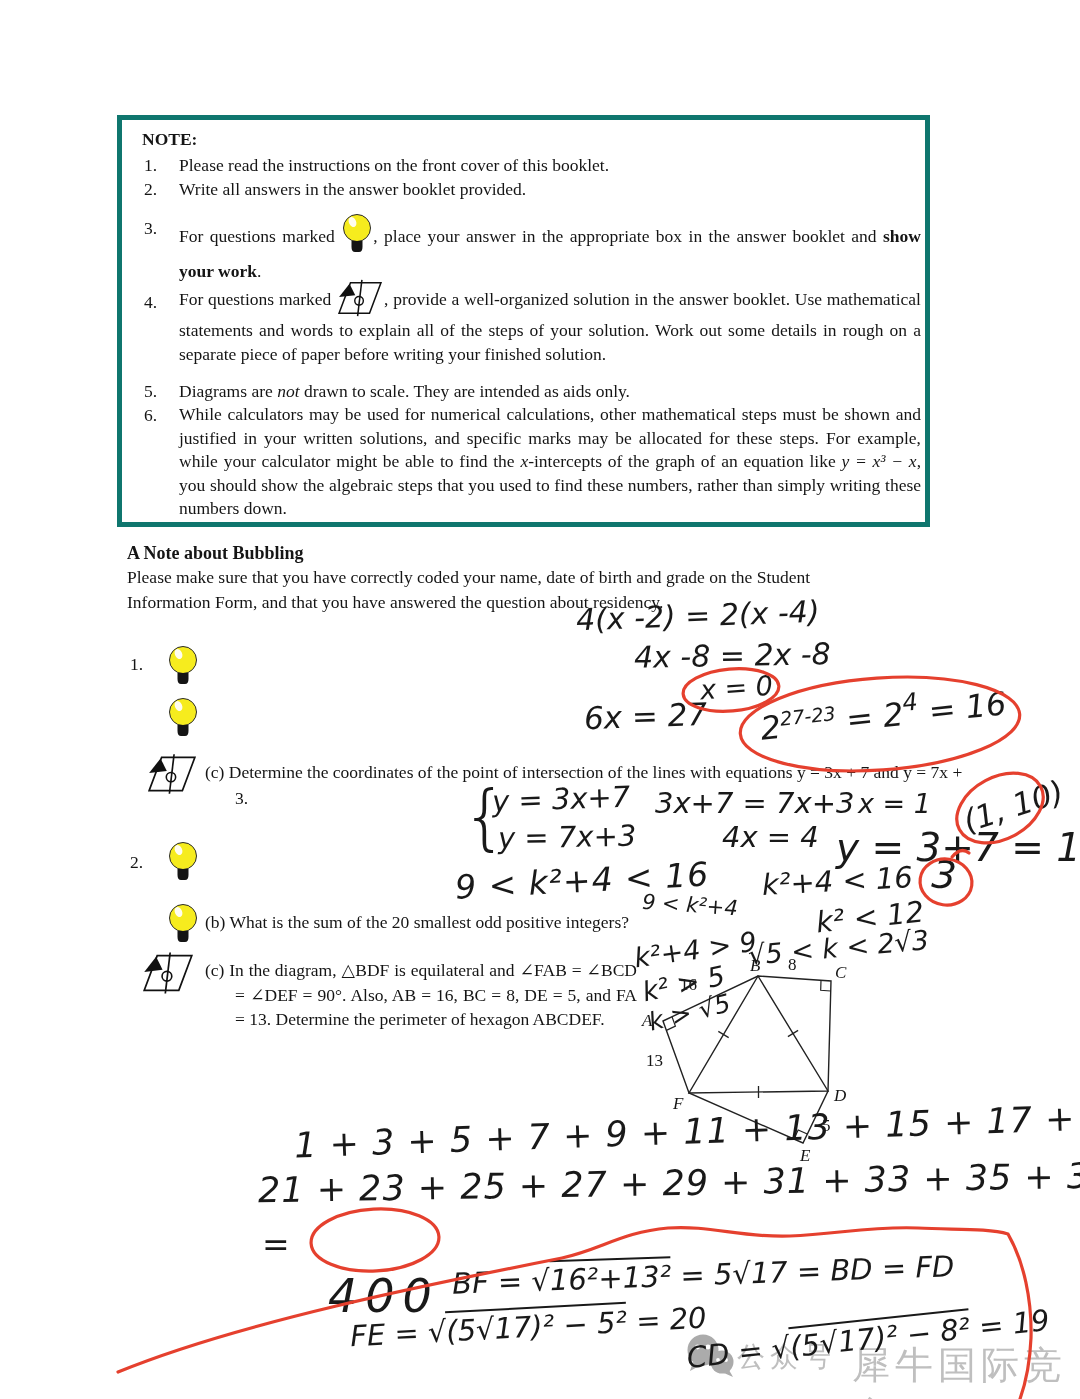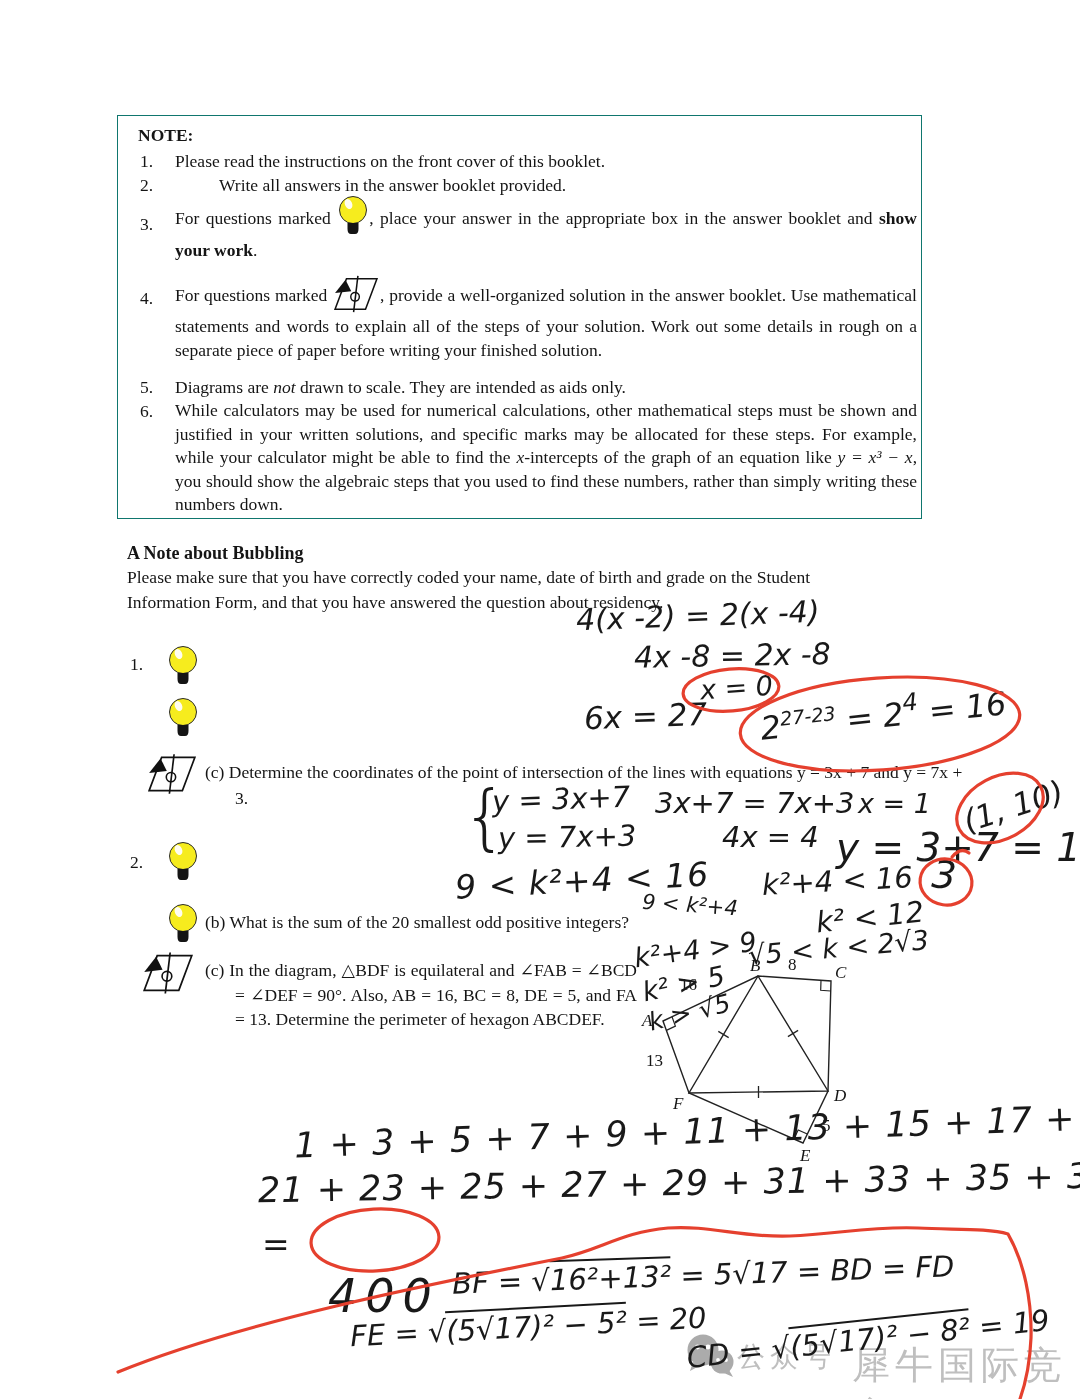--- a/index.html
+++ b/index.html
@@ -6,21 +6,21 @@
   .page{position:relative;width:1080px;height:1399px;background:#ffffff;overflow:hidden;
         font-family:"Liberation Serif","DejaVu Serif",serif;color:#111;}
   .abs{position:absolute;}
   .ser{font-family:"Liberation Serif","DejaVu Serif",serif;font-size:17.5px;line-height:24px;color:#151515;}
   .just{text-align:justify;}
   .hang{padding-left:30px;text-indent:-30px;}
   .nowrap{white-space:nowrap;}
   .bold{font-weight:bold;}
   .it{font-style:italic;}
   
-  .note-box{position:absolute;left:117px;top:115px;width:803px;height:402px;border:1px solid #0f766e;background:#fff;}
+  .note-box{position:absolute;left:117px;top:115px;width:803px;height:402px;border:5px solid #0f766e;background:#fff;}
   .note-num{position:absolute;left:22px;width:30px;}
   .note-text{position:absolute;left:57px;width:742px;}
   
   .hw{position:absolute;font-family:"DejaVu Sans",sans-serif;font-style:italic;color:#191919;
       white-space:nowrap;line-height:1.05;}
   .hw .sup{font-size:0.60em;position:relative;top:-0.6em;}
   .ovl{border-top:2.5px solid #191919;padding-top:1px;}
   .ovl-p{border-top:1px solid #111;padding-top:0px;}
   sup{font-size:66%;}
   
@@ -33,24 +33,24 @@
 
 <div class="page">
 
   <div class="note-box">
     <div class="abs ser bold" style="left:20px;top:7px;">NOTE:</div>
 
     <span class="ser note-num" style="top:33px;">1.</span>
     <div class="ser note-text" style="top:33px;">Please read the instructions on the front cover of this booklet.</div>
 
     <span class="ser note-num" style="top:57px;">2.</span>
-    <div class="ser note-text" style="top:57px;margin-left:44px;">Write all answers in the answer booklet provided.</div>
+    <div class="ser note-text" style="top:57px;">Write all answers in the answer booklet provided.</div>
 
     <span class="ser note-num" style="top:96px;">3.</span>
-    <div class="ser note-text just" style="top:78px;line-height:20px;">
+    <div class="ser note-text just" style="top:92px;line-height:26px;">
       <span>For questions marked </span><svg class="inline-svg" width="32" height="46" viewBox="0 0 30 46" style="vertical-align:-16px;">
           <circle cx="15" cy="16" r="13.5" fill="#f6ec1e" stroke="#2a2a2a" stroke-width="1"></circle>
           <ellipse cx="10.5" cy="10" rx="3.6" ry="5.2" fill="#fffdf0" transform="rotate(-25 10.5 10)"></ellipse>
           <path d="M9.5 29 h11 v6 q0 5 -3.5 5 h-4 q-3.5 0 -3.5 -5 Z" fill="#141414"></path>
         </svg><span>, place your answer in the appropriate box in the answer booklet and </span><span class="bold">show your work</span><span>.</span>
     </div>
 
     <span class="ser note-num" style="top:170px;">4.</span>
     <div class="ser note-text just" style="top:158px;line-height:24.3px;">
       <span>For questions marked </span><svg class="inline-svg" width="48" height="40" viewBox="0 0 50 42" style="vertical-align:-13px;">

